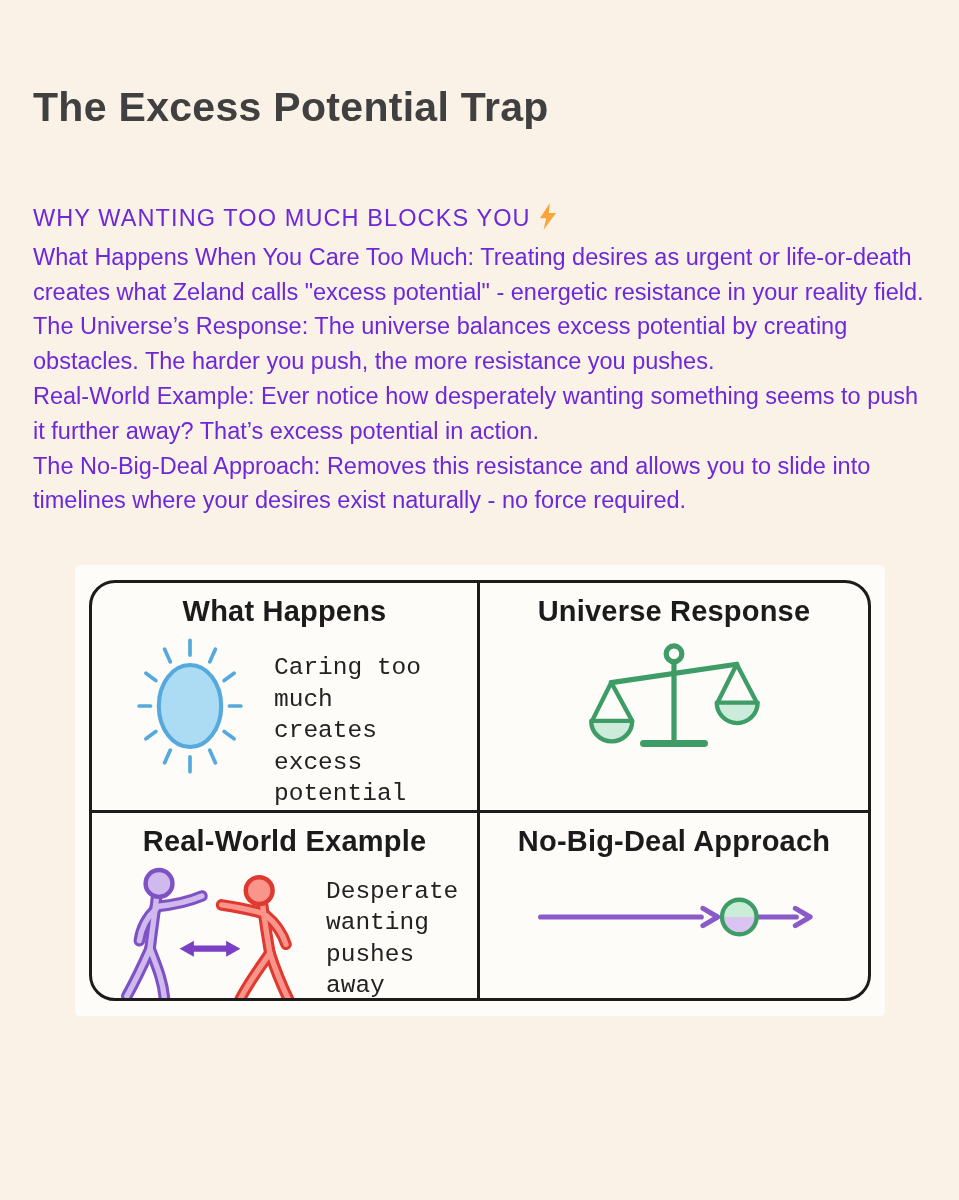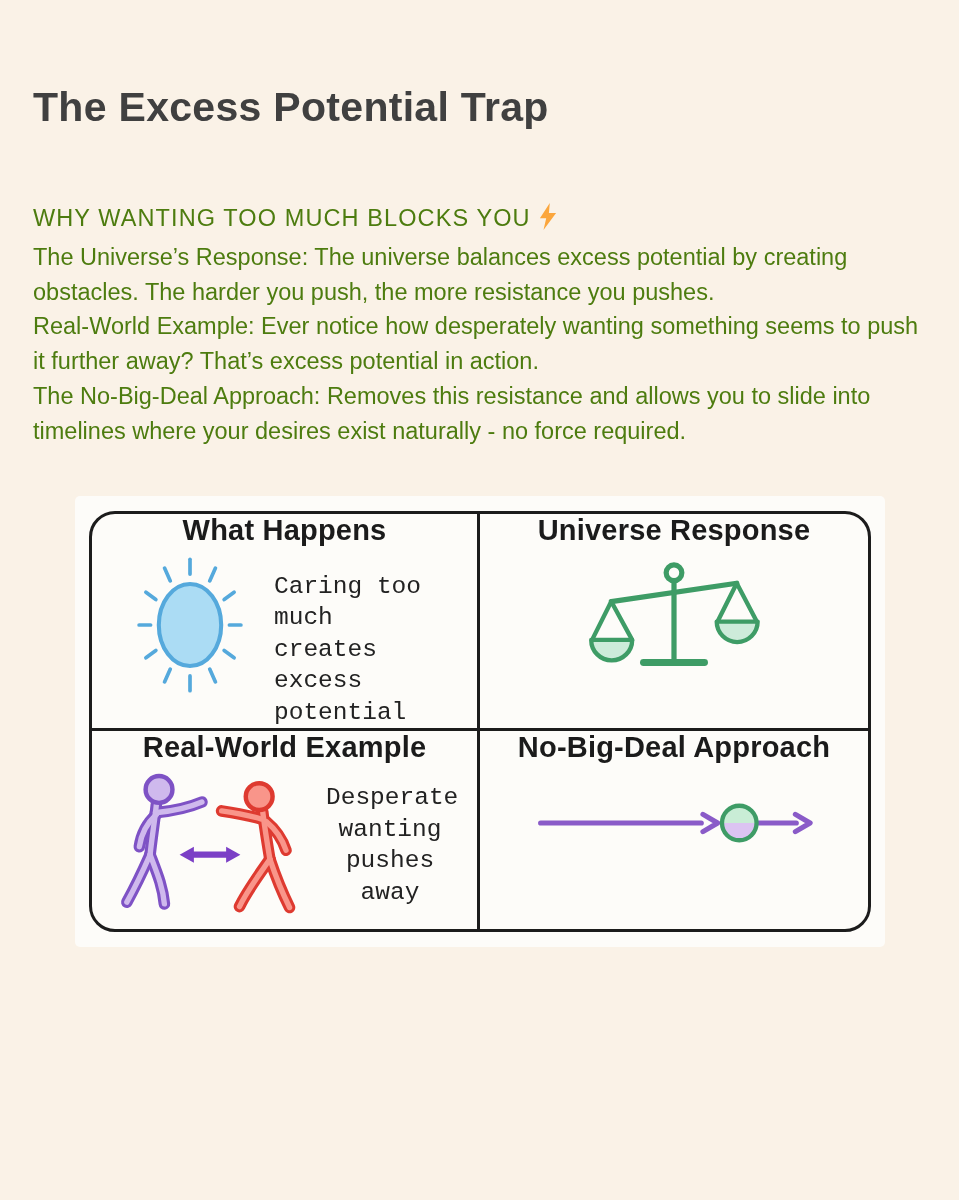--- a/index.html
+++ b/index.html
@@ -15,21 +15,21 @@
     font-size:41px;
     font-weight:bold;
     letter-spacing:0.3px;
     color:#404040;
   }
   .intro {
     margin:70px 33px 0 33px;
     width:900px;
     font-size:23.5px;
     line-height:34.8px;
-    color:#4d7c0f;
+    color:#6d28d9;
   }
   .intro-heading { letter-spacing:1.1px; }
   .bolt { display:inline-block; vertical-align:-4px; margin-left:7px; }
   .intro p { margin:0; }
 
   .panel {
     margin:47px 0 0 75px;
     width:810px;
     height:451px;
     background:#FDFCF9;
@@ -40,57 +40,58 @@
     width:782px;
     height:421px;
     border:3px solid #1C1C1C;
     border-radius:26px;
     overflow:hidden;
     display:grid;
     grid-template-columns:1fr 1fr;
     grid-template-rows:1fr 1fr;
     background:#FDFCF9;
   }
-  .cell { }
+  .cell { padding-top:12px; }
   .cell-tl, .cell-bl { border-right:3px solid #1C1C1C; }
   .cell-tl, .cell-tr { border-bottom:3px solid #1C1C1C; }
   .cell h3 {
     text-align:center;
     font-size:29px;
     font-weight:bold;
     color:#1B1B1B;
     letter-spacing:0.2px;
   }
   .row { display:flex; align-items:flex-start;font-family:Liberation Mono, monospace; }
   .caption {
     font-size:24.5px;
     line-height:31.5px;
     color:#222222;
   }
   .cell-tl .icon-wrap { margin:0 0 0 28px; }
   .cell-tl .caption { width:162px; margin:24px 0 0 14px; }
   .cell-tr .icon-wrap { display:block; text-align:center; margin-top:4px; }
   .cell-tr .caption { text-align:center; margin-top:2px; }
   .cell-bl .icon-wrap { margin:4px 0 0 12px; }
-  .cell-bl .caption { width:128px; margin:18px 0 0 10px;text-align:center; }
+  .cell-bl .caption { width:128px; margin:18px 0 0 10px; }
   .cell-br .icon-wrap { display:block; text-align:center; margin-top:28px; }
   .cell-br .caption { text-align:center; margin:16px auto 0 auto; width:300px; }
   svg { display:inline-block; }
 </style>
 </head>
 <body>
 
 <h1 class="title">The Excess Potential Trap</h1>
 
 <div class="intro">
   <div class="intro-heading">
     <span>WHY WANTING TOO MUCH BLOCKS YOU</span><span class="bolt"><svg width="20" height="27" viewBox="0 0 22 30">
           <polygon points="13,0 2,17 9,17 6,30 20,11 12,11" fill="#FBA63C"></polygon>
         </svg></span>
   </div>
+  <p>What Happens When You Care Too Much: Treating desires as urgent or life-or-death creates what Zeland calls "excess potential" - energetic resistance in your reality field.</p>
   <p>The Universe’s Response: The universe balances excess potential by creating obstacles. The harder you push, the more resistance you pushes.</p>
   <p>Real-World Example: Ever notice how desperately wanting something seems to push it further away? That’s excess potential in action.</p>
   <p>The No-Big-Deal Approach: Removes this resistance and allows you to slide into timelines where your desires exist naturally - no force required.</p>
 </div>
 
 <div class="panel">
   <div class="grid">
 
     <div class="cell cell-tl">
       <h3>What Happens</h3>

